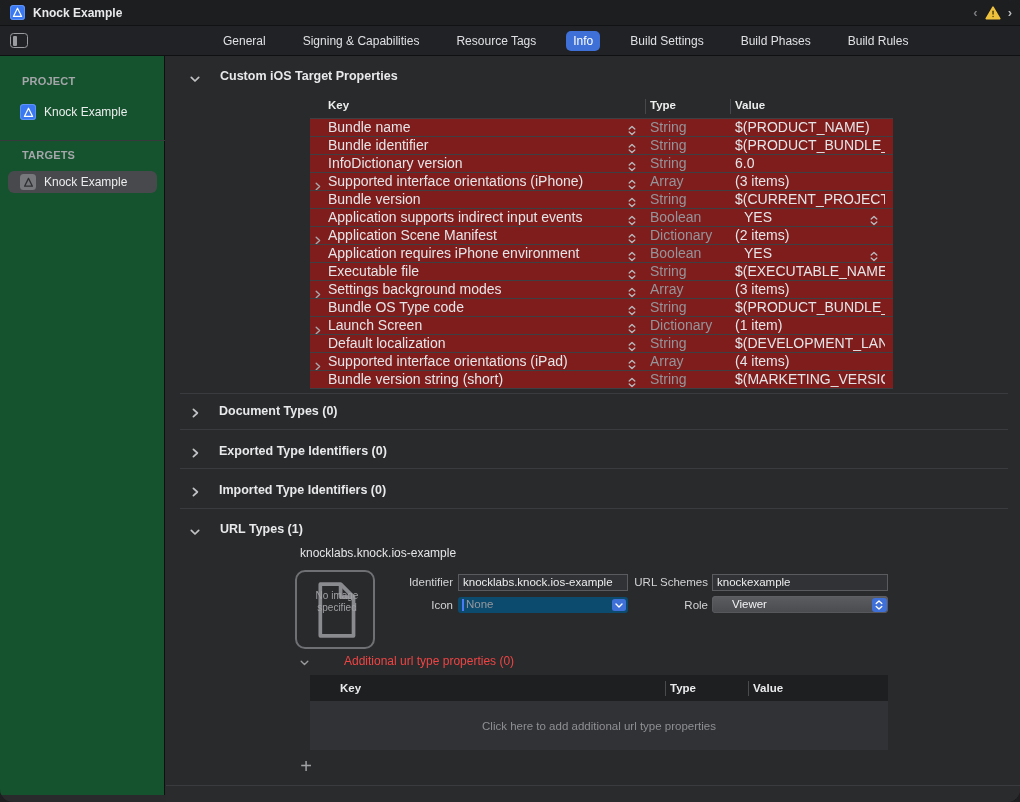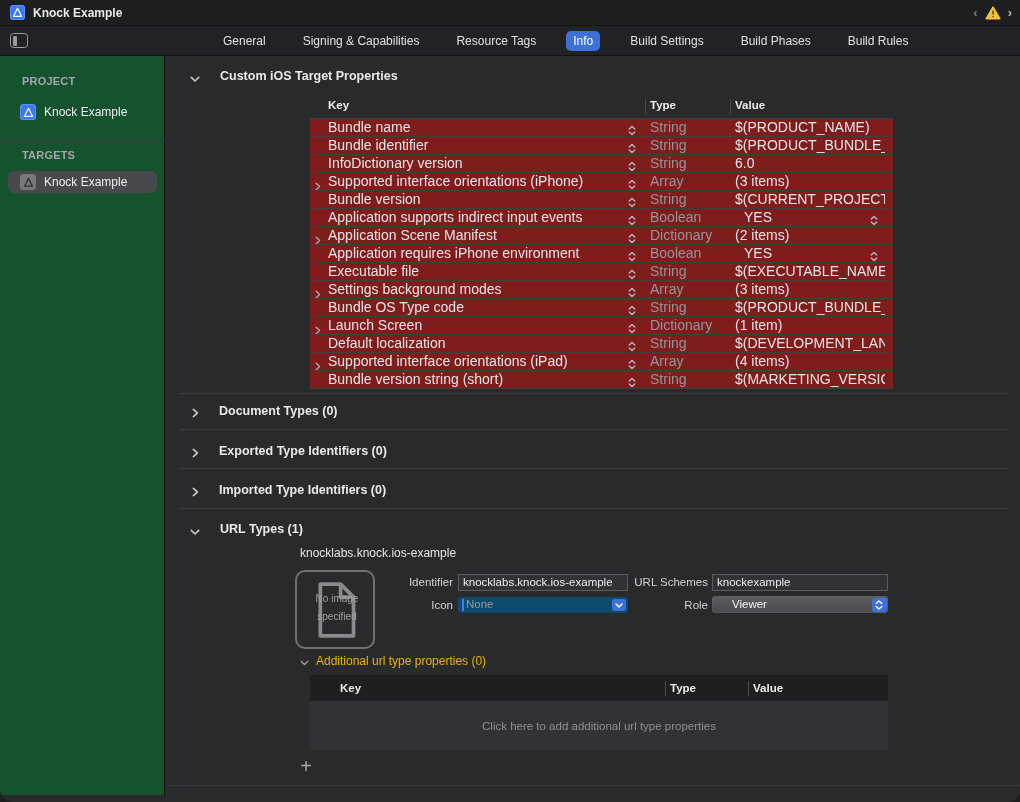--- a/index.html
+++ b/index.html
@@ -57,36 +57,36 @@
   .trow .kstep { position:absolute; left:318px; top:3.5px; }
   .trow .ty { position:absolute; left:340px; color:#94959a; }
   .trow .va { position:absolute; left:425px; width:150px; color:#e4e5e7; white-space:nowrap; overflow:hidden; }
   .trow .va.bool { left:434px; }
   .trow .vstep { position:absolute; left:560px; top:3.5px; }
 
   
   .item-title { position:absolute; left:134px; top:490px; font-size:12px; color:#e4e5e7; }
   .imgwell { position:absolute; left:129px; top:514px; width:80px; height:79px; border:2.5px solid #6f7073; border-radius:10px; }
   .imgwell svg { position:absolute; left:15px; top:9px; }
-  .imgwell .phtext { position:absolute; left:14px; top:18px; width:52px; text-align:center; font-size:10px; line-height:18px; color:#a0a1a4; }
+  .imgwell .phtext { position:absolute; left:14px; top:18px; width:52px; text-align:center; font-size:10px; line-height:12px; color:#a0a1a4; }
 
   .flabel { position:absolute; font-size:11.5px; color:#d2d3d5; text-align:right; white-space:nowrap; }
   .tfield { position:absolute; height:17px; background:#313235; border:1px solid #5a5b5e; font-size:11.5px; color:#eceded; line-height:15px; padding-left:4px; white-space:nowrap; overflow:hidden; }
 
   .combo { position:absolute; height:16px; background:#0c4a6e; border-radius:3px; }
   .combo .caret { position:absolute; left:4px; top:2px; bottom:2px; width:2px; background:#4a7bf5; }
   .combo .ctext { position:absolute; left:8px; top:1px; font-size:11.5px; color:#97989c; }
   .combo .cbtn { position:absolute; right:2px; top:2px; width:14px; height:12px; background:var(--accent,#3e70d8); border-radius:2.5px; display:flex; align-items:center; justify-content:center; }
 
   .popup { position:absolute; height:17px; background:linear-gradient(#5c5d61,#4a4b4f); border-radius:4px; box-shadow:0 0 0 .5px #646569 inset; }
   .popup .ptext { position:absolute; left:9px; top:2px; font-size:11.5px; color:#f3f3f5;margin-left:11px; }
   .popup .pbtn { position:absolute; right:1.5px; top:1.5px; width:15px; height:14px; background:var(--accent,#3e70d8); border-radius:3px; display:flex; align-items:center; justify-content:center; }
 
   .add-head { position:absolute; left:134px; top:596px; display:flex; align-items:center; gap:7px; }
-  .add-head .atitle { font-size:12px; color:#eab308; }
+  .add-head .atitle { font-size:12px; color:#ef4444;margin-left:28px; }
 
   .atable { position:absolute; left:144px; top:619px; width:578px; }
   .ahead { position:relative; height:26px; background:#1e1f21; }
   .ahead .h { position:absolute; top:7px; font-size:11.5px; font-weight:700; color:#e9eaec; }
   .ahead .colsep { top:6px; height:15px; background:#4a4b4e; }
   .abody { position:relative; height:49px; background:#313235; display:flex; align-items:center; justify-content:center; }
   .abody .empty { font-size:11.5px; color:#8e8f93; }
 
   .plusbtn { position:absolute; left:130px; top:701px; width:20px; height:20px; color:#a2a3a6; font-size:20px; font-weight:300; line-height:18px; text-align:center; }
 

